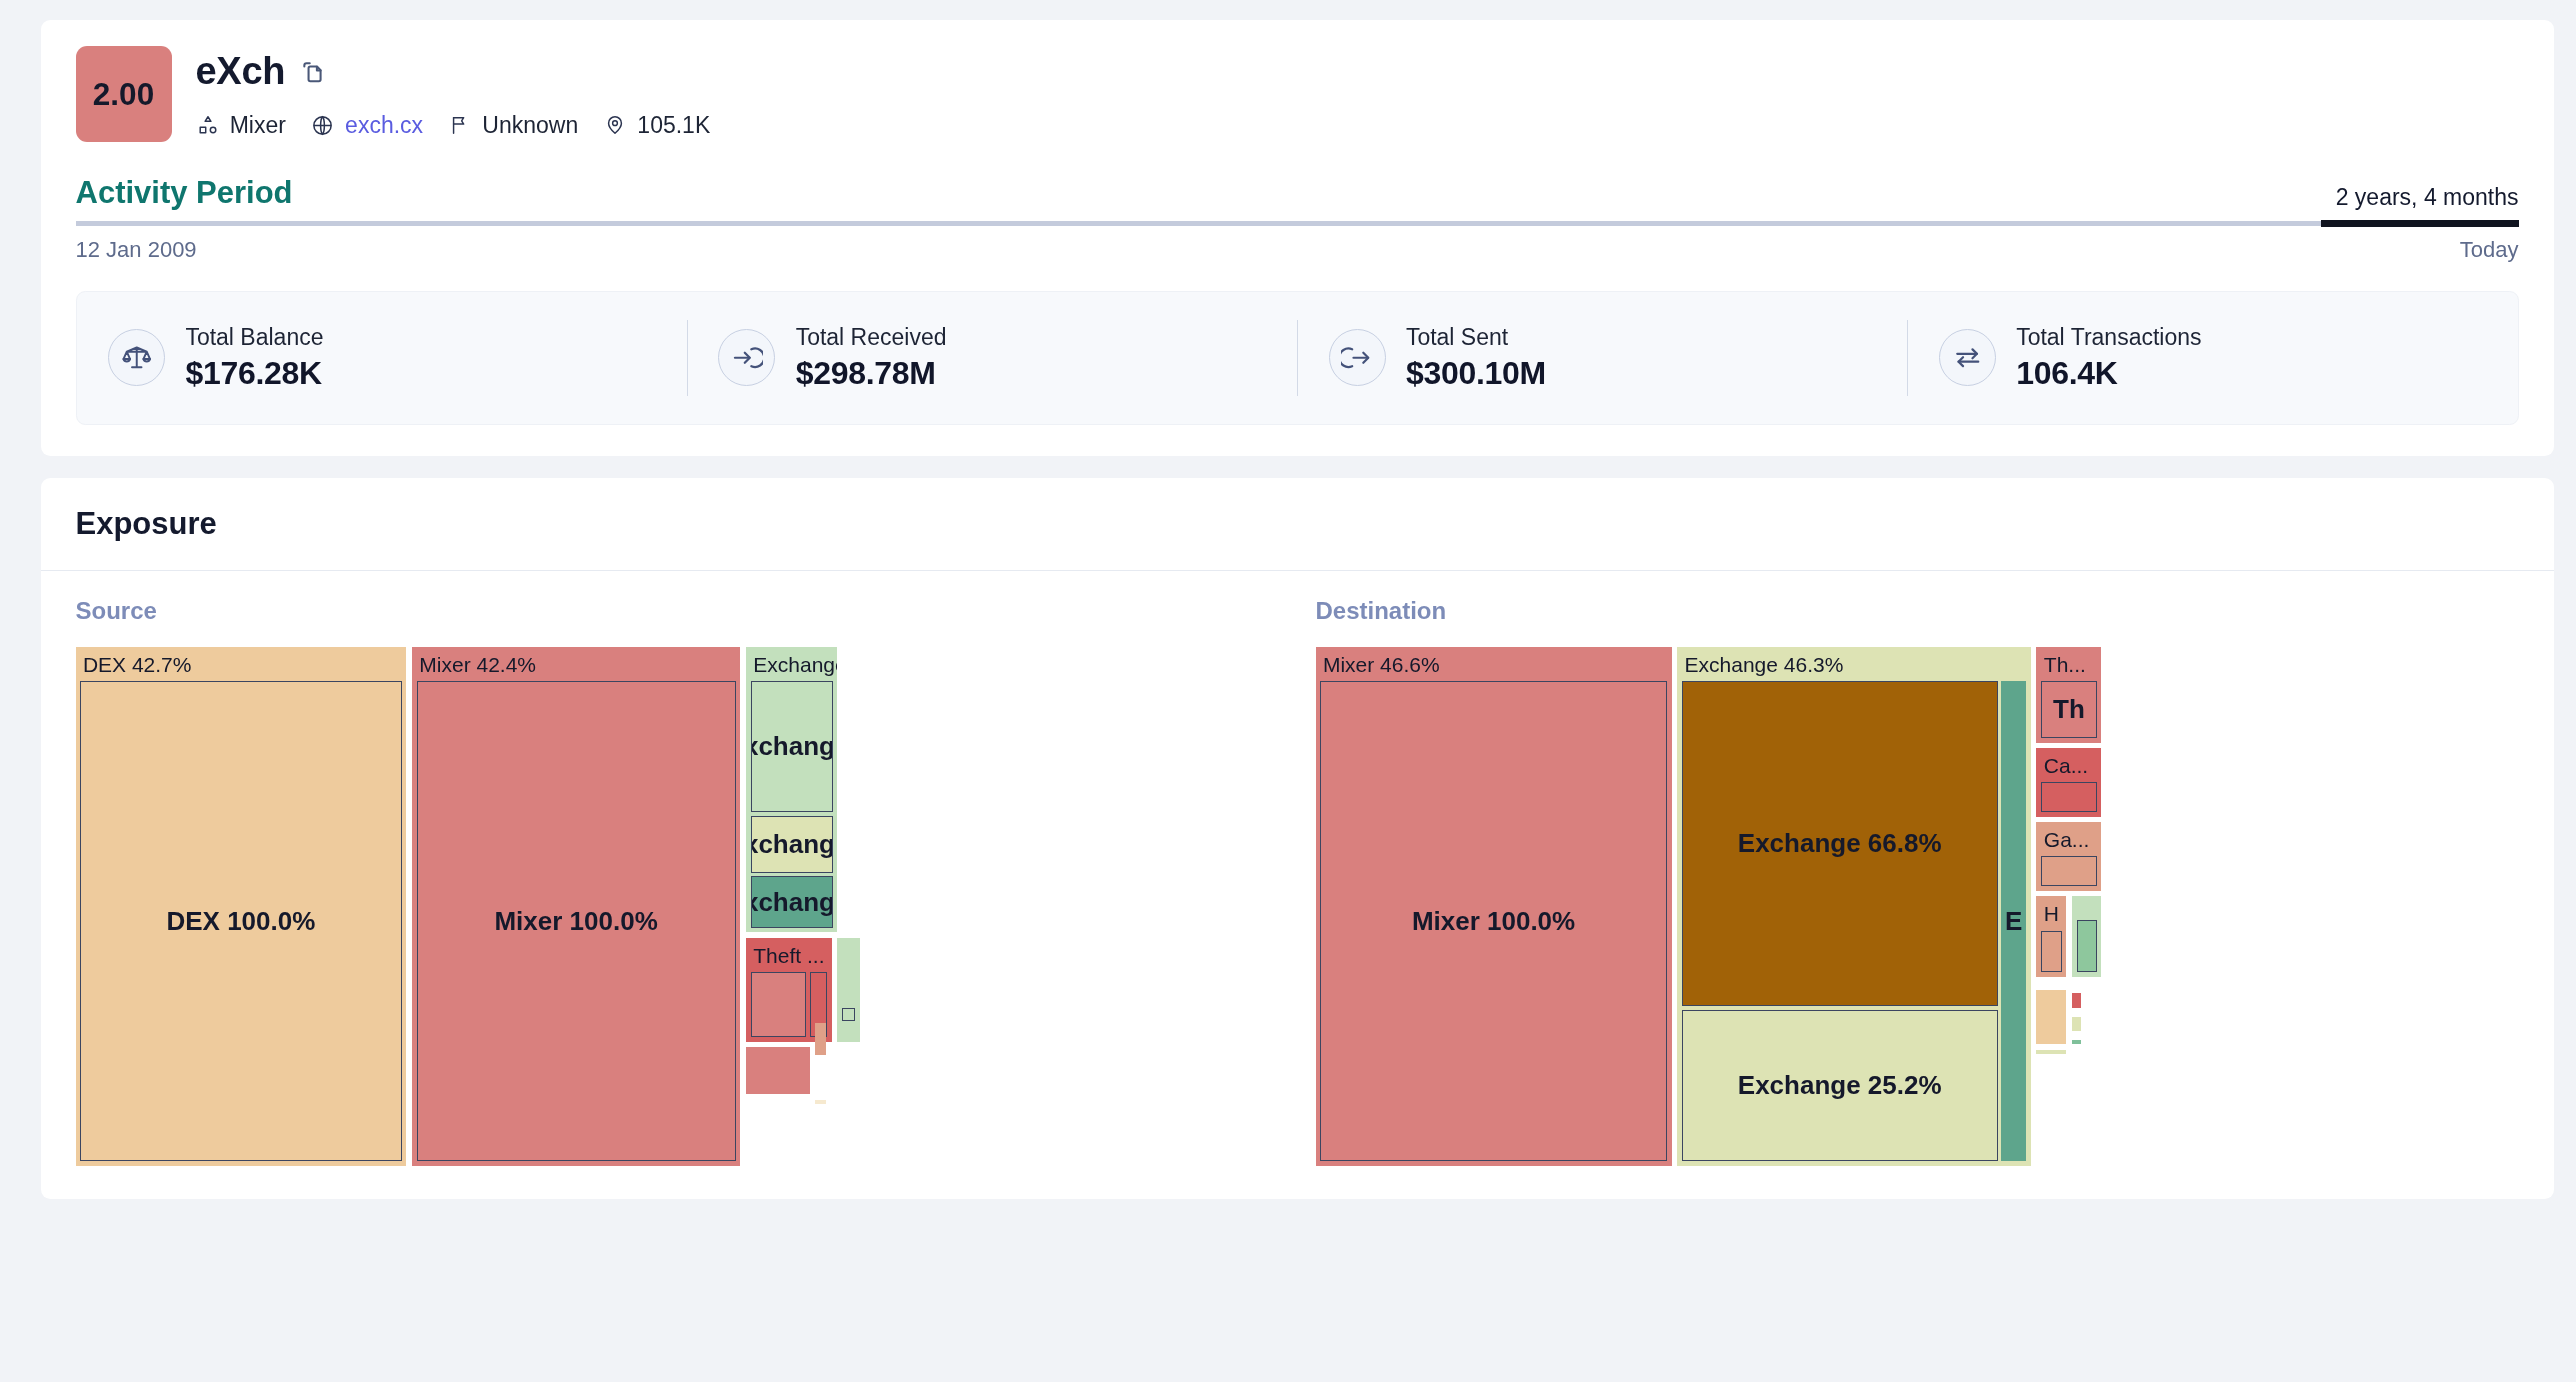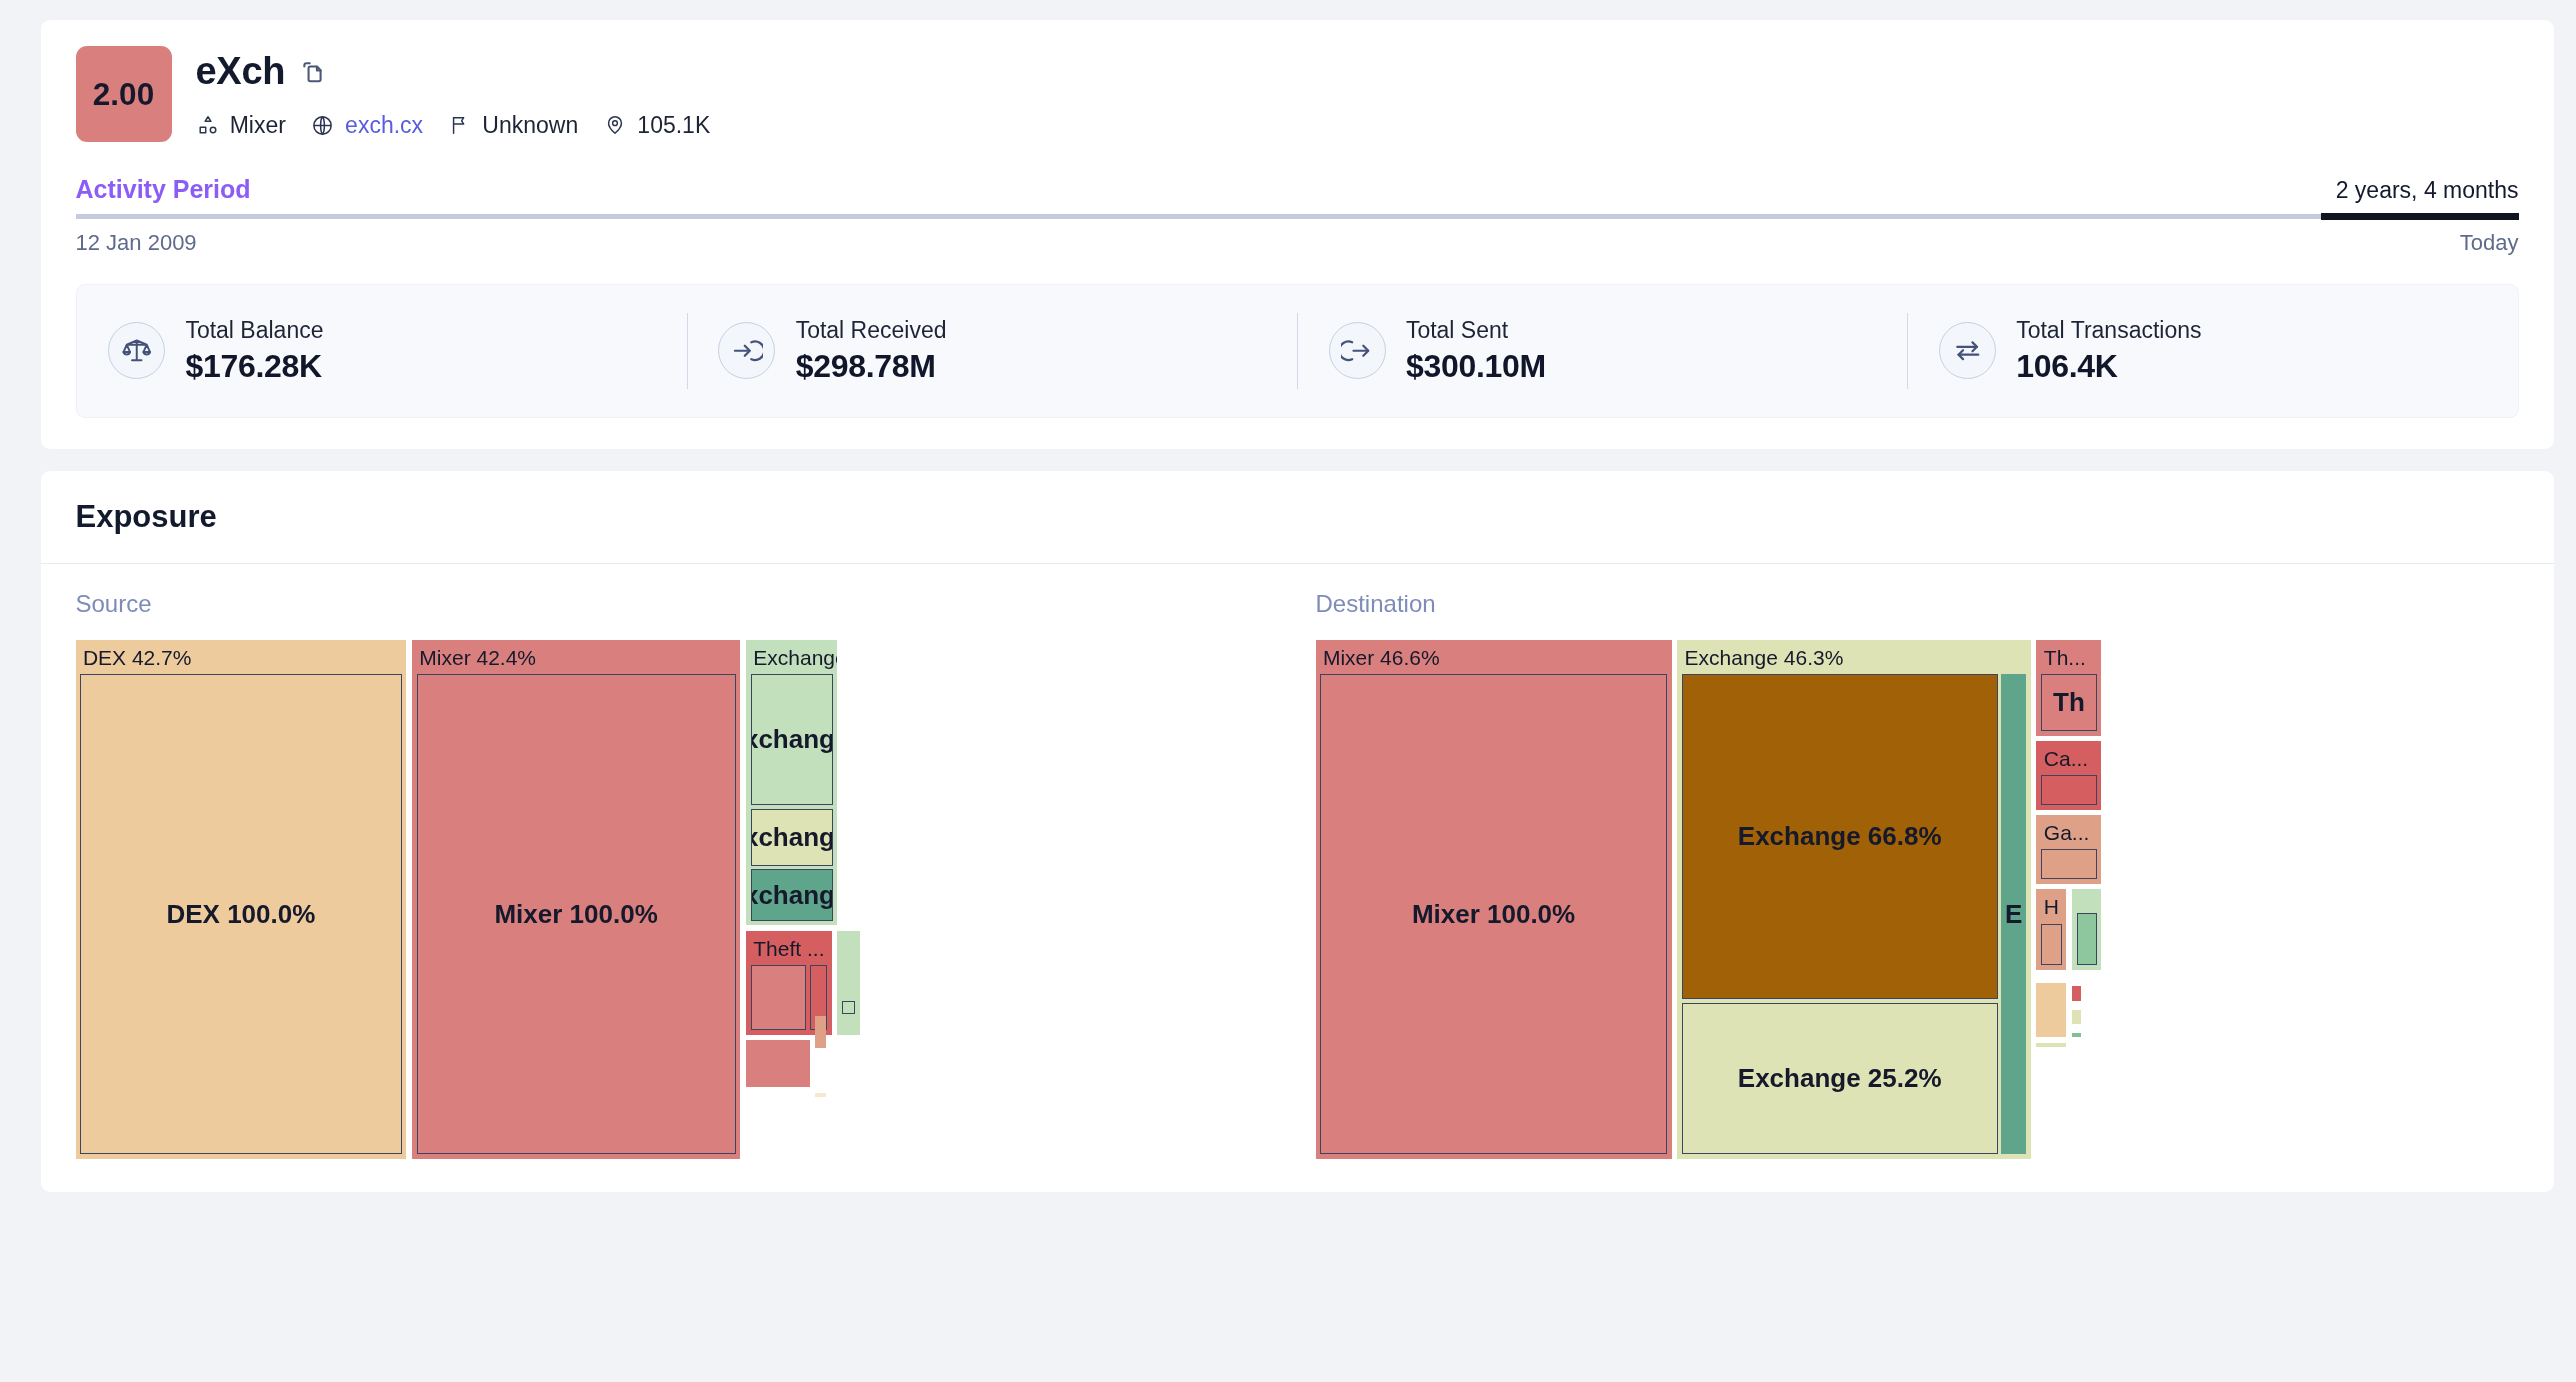--- a/index.html
+++ b/index.html
@@ -32,21 +32,21 @@
   .ent-name { font-size: 38px; font-weight: 700; color: #141a2e; letter-spacing: -0.3px; }
   .copy-ic { display: flex; align-items: center; cursor: pointer; }
   .meta-row { display: flex; align-items: center; gap: 25px; margin-top: 18.5px; }
   .meta-item { display: flex; align-items: center; gap: 10.2px; font-size: 23px; color: #1d2435; }
   .meta-item.link { color: #5a5ce0; }
   .meta-ic { display: flex; align-items: center; justify-content: center; width: 24px; height: 24px; }
 
   
   .act-wrap { margin-top: 33px; }
   .act-top { display: flex; justify-content: space-between; align-items: flex-end; }
-  .act-title { font-size: 25px; font-weight: 700; color: #8b5cf6; }
+  .act-title { font-size: 31px; font-weight: 700; color: #0f766e; }
   .act-dur { font-size: 23px; color: #141a2e; }
   .track { position: relative; height: 5.6px; margin-top: 9.3px; background: #c4cbdc; border-radius: 0; }
   .track-fill { position: absolute; right: 0; top: -0.9px; height: 7.4px; width: 8.1%; background: #10141f; }
   .act-bot { display: flex; justify-content: space-between; margin-top: 11px; }
   .act-bot span { font-size: 22px; color: #5e6b8c; }
 
   
   .stats {
     margin-top: 28px;
     background: #f7f9fc;
@@ -66,21 +66,21 @@
   }
   .stat-lbl { font-size: 23px; color: #1d2435; }
   .stat-val { font-size: 32px; font-weight: 700; color: #11162a; margin-top: 4.6px; letter-spacing: -0.3px; }
 
   
   .exp-card { margin-top: 22px; }
   .exp-head { padding: 28px 35px 28px 35px; font-size: 31px; font-weight: 700; color: #141a2e; }
   .exp-div { height: 0.9px; background: #e6eaf1; }
   .exp-body { padding: 26px 35px 33px 35px; display: flex; gap: 37px; }
   .exp-col { flex: 1; min-width: 0; }
-  .exp-col-title { font-size: 24px; font-weight: 400; color: #7d8cb8; margin-bottom: 22px; }
+  .exp-col-title { font-size: 24px; font-weight: 700; color: #7d8cb8; margin-bottom: 22px; }
 
   
   .tm { display: flex; gap: 5.6px; height: 519px; }
   .grp { display: flex; flex-direction: column; position: relative; }
   .grp-lbl {
     font-size: 21px; color: #15192b; padding: 5.6px 7.4px 0 7.4px;
     white-space: nowrap; overflow: hidden;
   }
   .grp-inner { flex: 1; display: flex; padding: 4.6px 4.6px 4.6px 4.6px; gap: 3.7px; min-height: 0; }
   .grp-inner.vert { flex-direction: column; }

